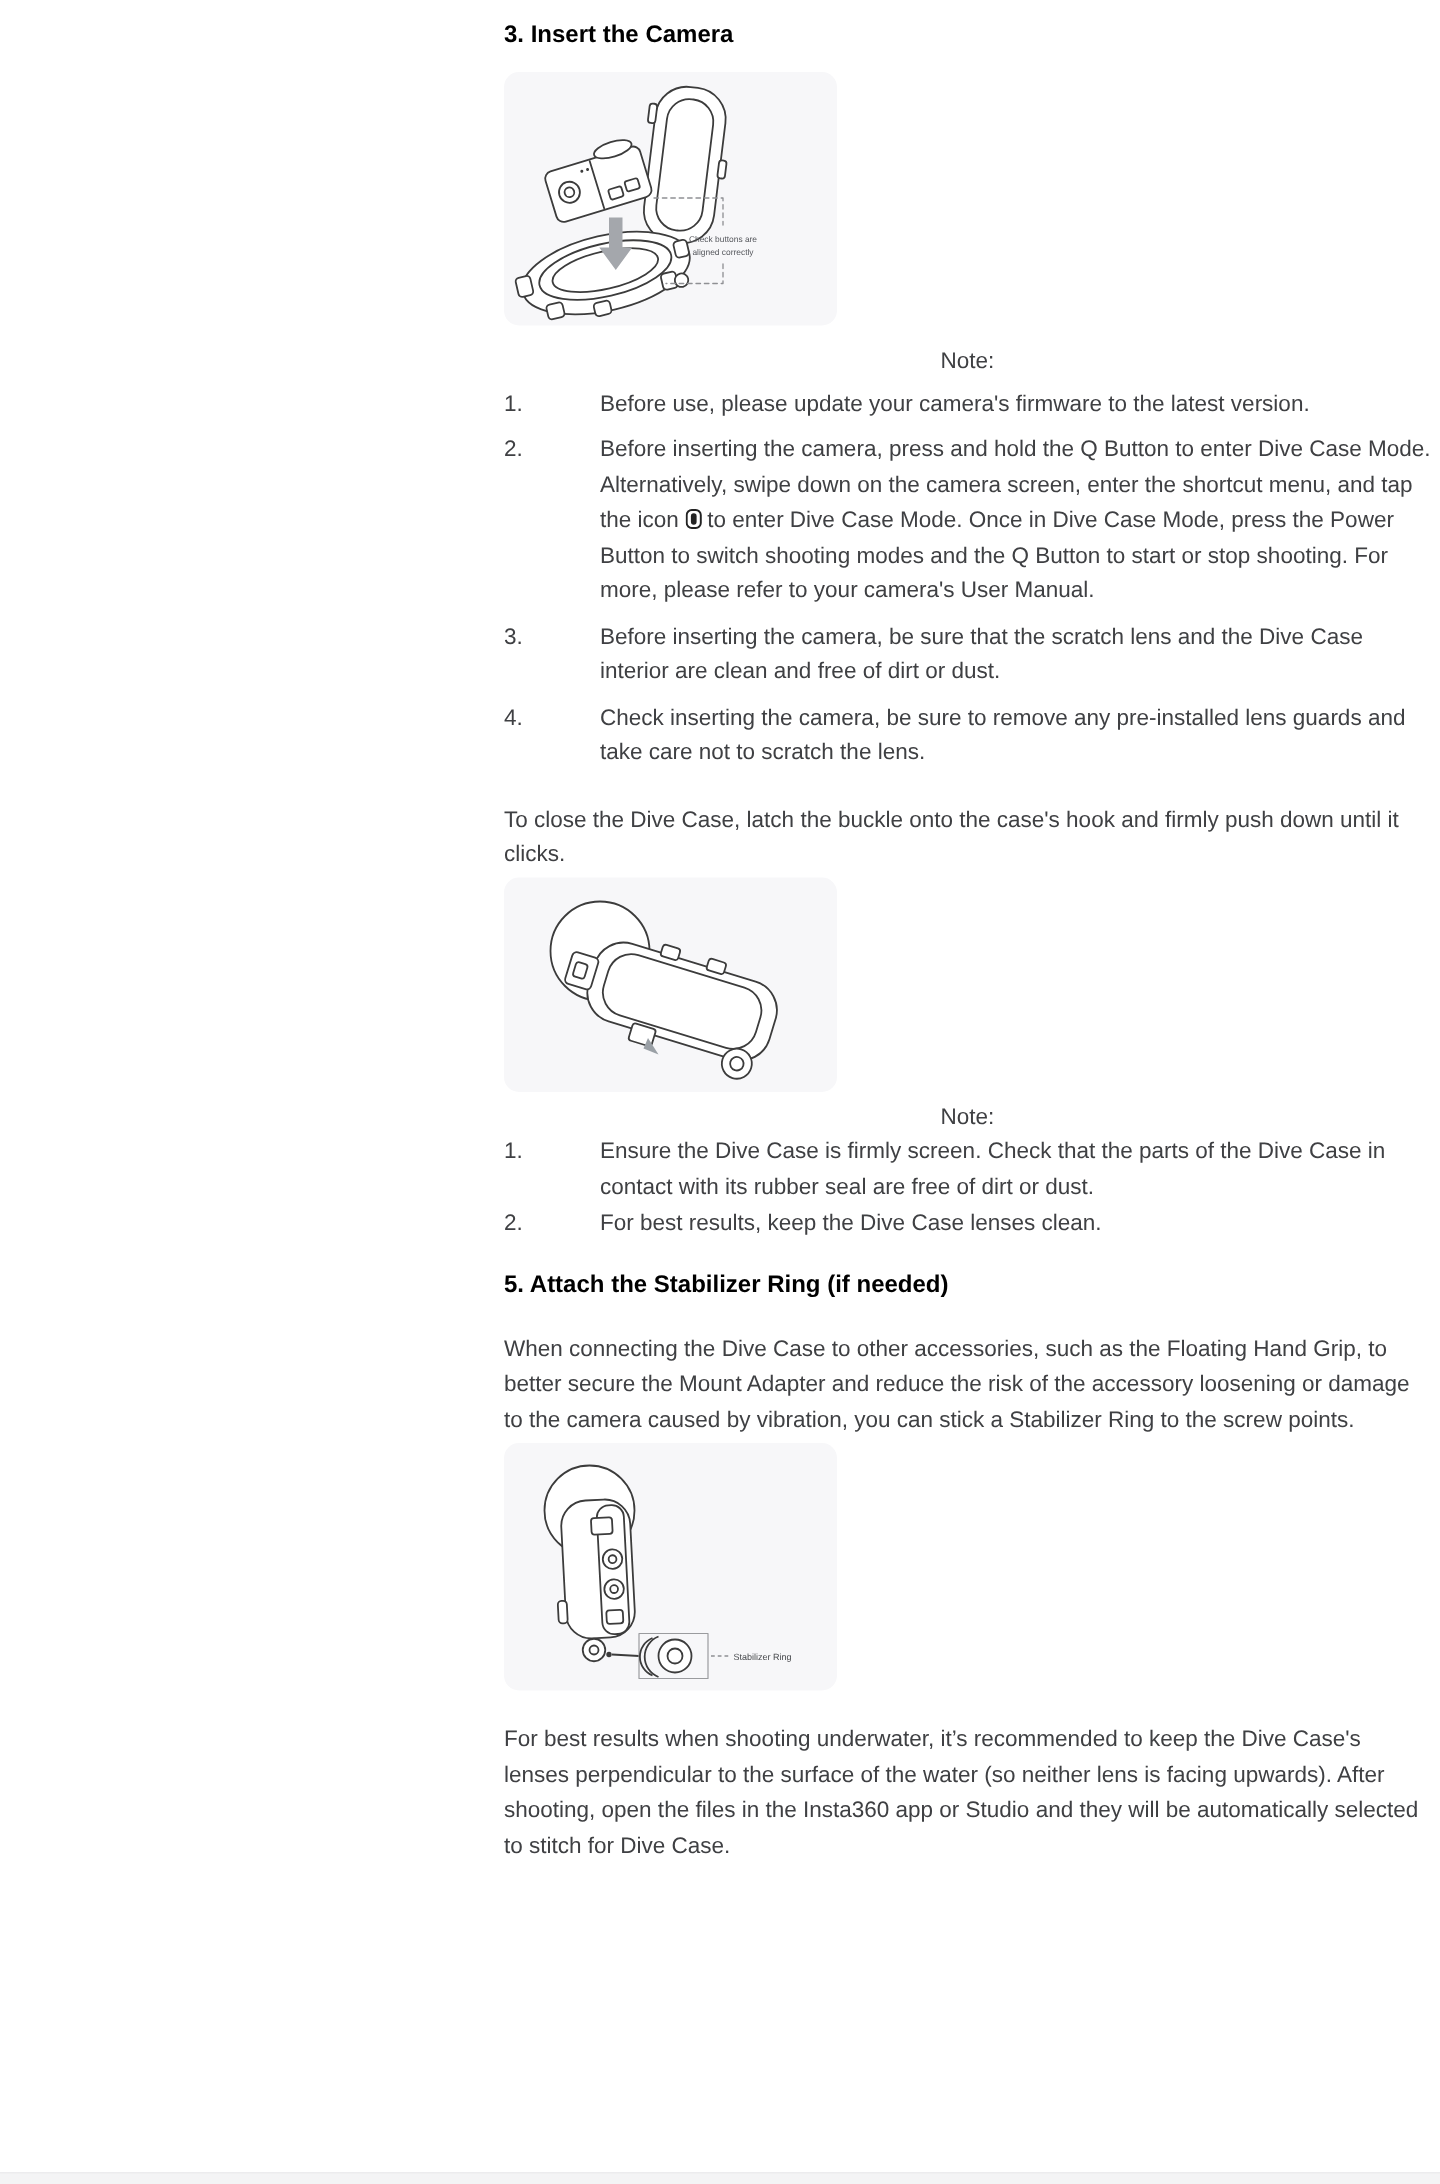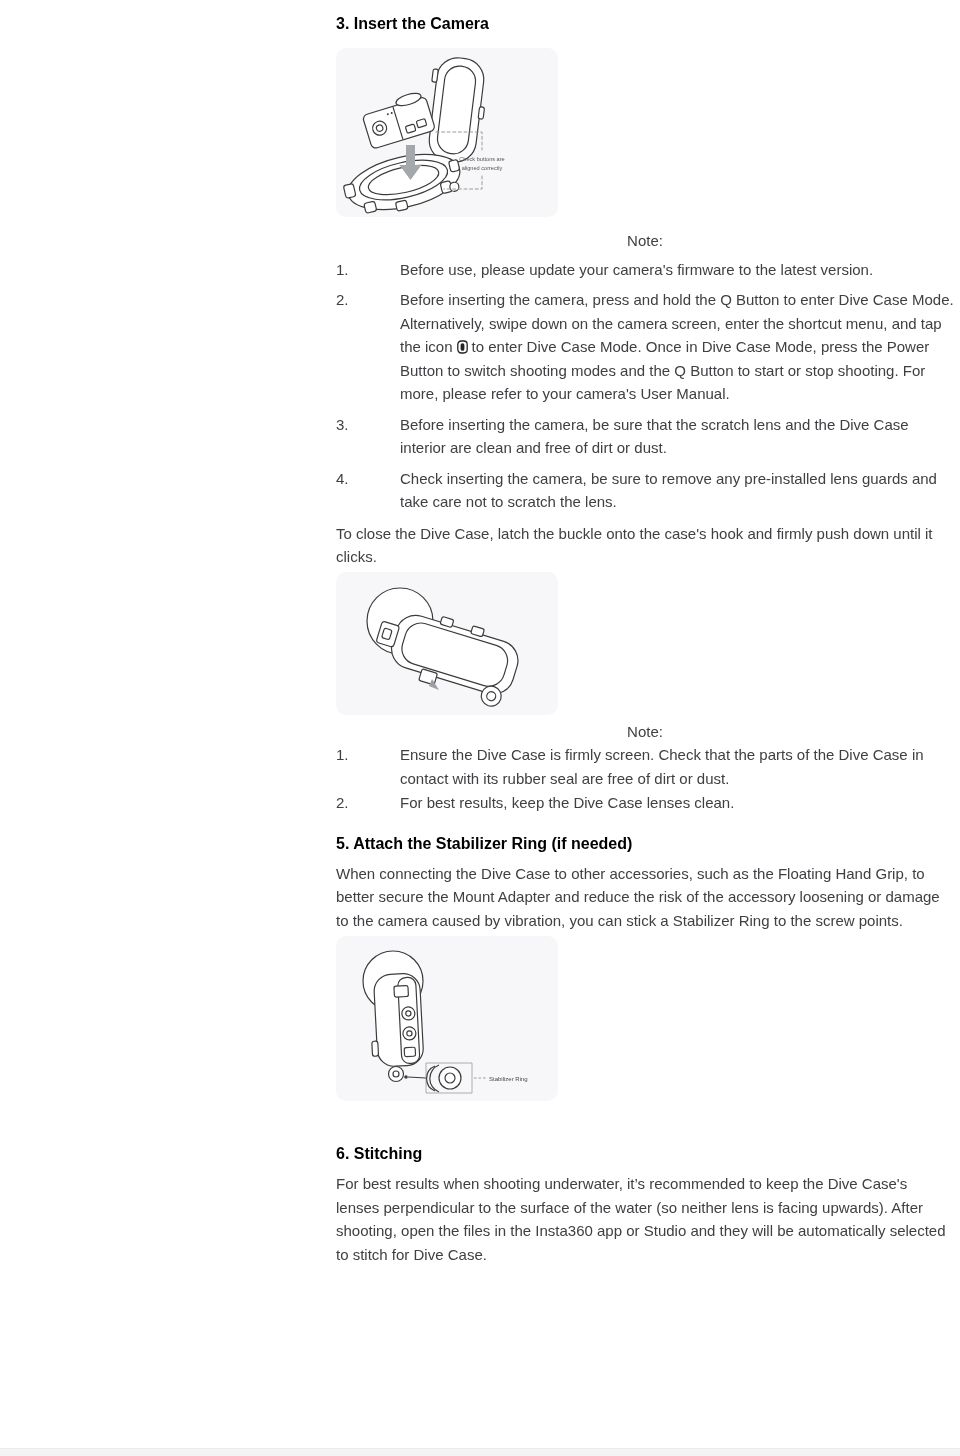--- a/index.html
+++ b/index.html
@@ -11,21 +11,21 @@
     font-size:15px; line-height:23.5px;
   }
   .content { position:absolute; left:336px; top:0; width:618px; }
   h3 {
     margin:0; font-size:16px; line-height:20px; font-weight:700; color:#000000;
   }
   .h-first { margin-top:14px; }
   .h-close { margin-top:34px; }
   .h-ring  { margin-top:19px; }
   .h-stitch{ margin-top:43px; }
-  .para { margin-top:8px; }
+  .para { margin-top:21px; }
   .fig {
     width:222px; border-radius:10px; background:#f7f7f9; overflow:hidden;
   }
   .fig svg { display:block; width:222px; height:100%; }
   .fig-insert { height:169px; margin-top:14px; }
   .fig-closed { height:143px; margin-top:3px; }
   .fig-ring   { height:165px; margin-top:4px; }
   .note-label { margin-top:12px;text-align:center; }
   .note-label-tight { margin-top:5px; }
   .note-list { margin-top:5px; }
@@ -185,18 +185,17 @@
           <path d="M103 129 a14.5 14.5 0 0 0 0 27"></path>
           <circle cx="114" cy="142" r="11" fill="#fff"></circle>
           <circle cx="114" cy="142" r="5" fill="#fff"></circle>
         </g>
         <line x1="138" y1="142" x2="150" y2="142" stroke="#8f9094" stroke-width="0.9" stroke-dasharray="2.5 2"></line>
       </g>
       <text x="153" y="144.5" font-size="6" fill="#46484c">Stabilizer Ring</text>
     </svg>
   </div>
 
-  <h3 class="h-stitch">6. Stitching</h3>
   <div class="para">For best results when shooting underwater, it’s recommended to keep the Dive Case's lenses perpendicular to the surface of the water (so neither lens is facing upwards). After shooting, open the files in the Insta360 app or Studio and they will be automatically selected to stitch for Dive Case.</div>
 
 </div>
 
 <div class="footer-bar"></div>
 
 </body></html>

